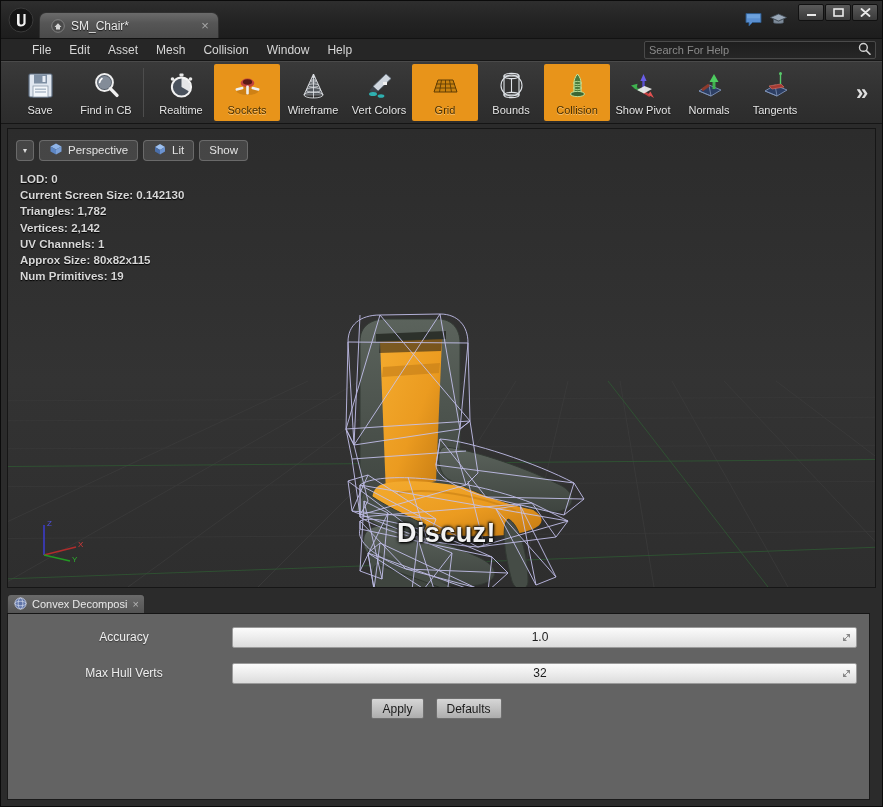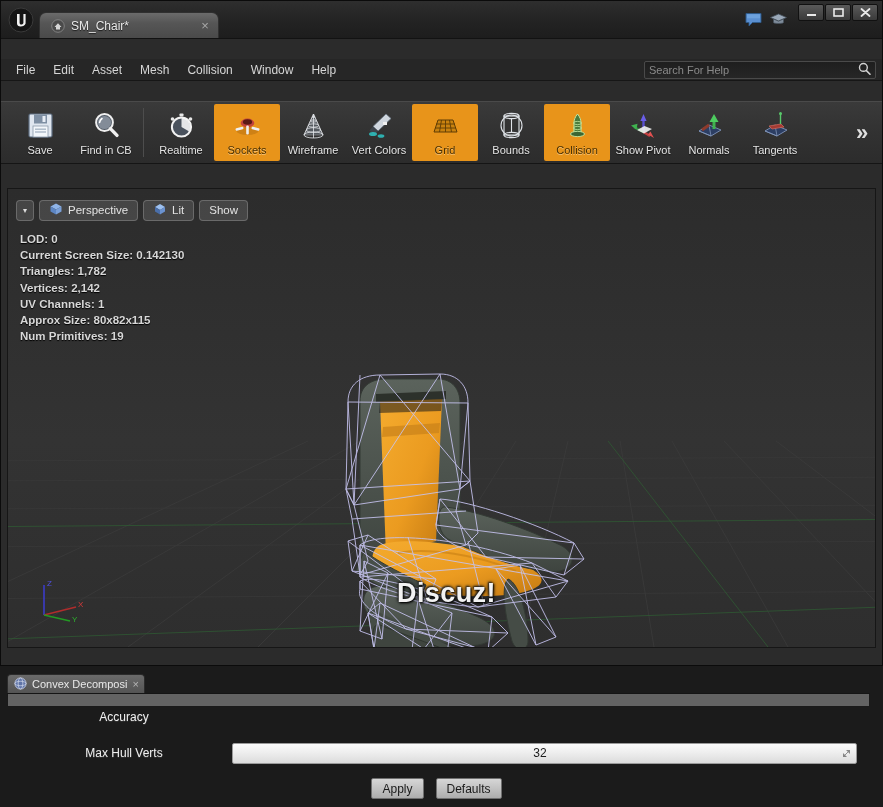--- a/index.html
+++ b/index.html
@@ -5,26 +5,25 @@
   * { box-sizing: border-box; margin: 0; padding: 0; }
   html, body {
     width: 883px; height: 807px;
     background: #1b1b1b;
     font-family: "Liberation Sans", sans-serif;
     overflow: hidden;
   }
 
   #app {
     position: relative;
-    width: 883px; height: 666px;
+    width: 883px; height: 807px;
     background: #2b2b2b;
     border: 1px solid #0b0b0b;
     display: flex;
     flex-direction: column;
-    gap: 20px;
   }
 
   
   .titlebar {
     position: relative;
     height: 38px;
     background: linear-gradient(180deg,#2e2e2e 0%, #232323 55%, #1d1d1d 100%);
     border-bottom: 1px solid #121212;
     display: flex;
     align-items: flex-end;
@@ -79,21 +78,21 @@
     display: flex; align-items: center; justify-content: center;
   }
   .win-btn svg { display:block; }
 
   
   .menubar {
     height: 22px;
     background: #262626;
     border-bottom: 1px solid #161616;
     display: flex; align-items: center;
-    padding-left: 6px;
+    padding-left: 22px;
     position: relative;
     flex: 0 0 auto;
   }
   .menu-item {
     font-size: 12px; color: #d6d6d6;
     padding: 2px 9px;
     white-space: nowrap;
   }
 
   .help-search {
@@ -718,20 +717,30 @@
         </span>
         <span class="tl">Convex Decomposi</span>
         <span class="tc">×</span>
       </div>
     </div>
 
     <div class="panel-body">
 
       <div class="prop-row">
         <div class="prop-label">Accuracy</div>
+        <div class="prop-field">
+          <span class="val">1.0</span>
+          <span class="spinner-ico">
+            <svg width="11" height="11" viewBox="0 0 11 11">
+              <path d="M2 9 L9 2" stroke="#444" stroke-width="1"></path>
+              <path d="M9 2 L9 6 L5 2 Z" fill="#333"></path>
+              <path d="M2 9 L6 9 L2 5 Z" fill="#333"></path>
+            </svg>
+          </span>
+        </div>
       </div>
 
       <div class="prop-row">
         <div class="prop-label">Max Hull Verts</div>
         <div class="prop-field">
           <span class="val">32</span>
           <span class="spinner-ico">
             <svg width="11" height="11" viewBox="0 0 11 11">
               <path d="M2 9 L9 2" stroke="#444" stroke-width="1"></path>
               <path d="M9 2 L9 6 L5 2 Z" fill="#333"></path>

